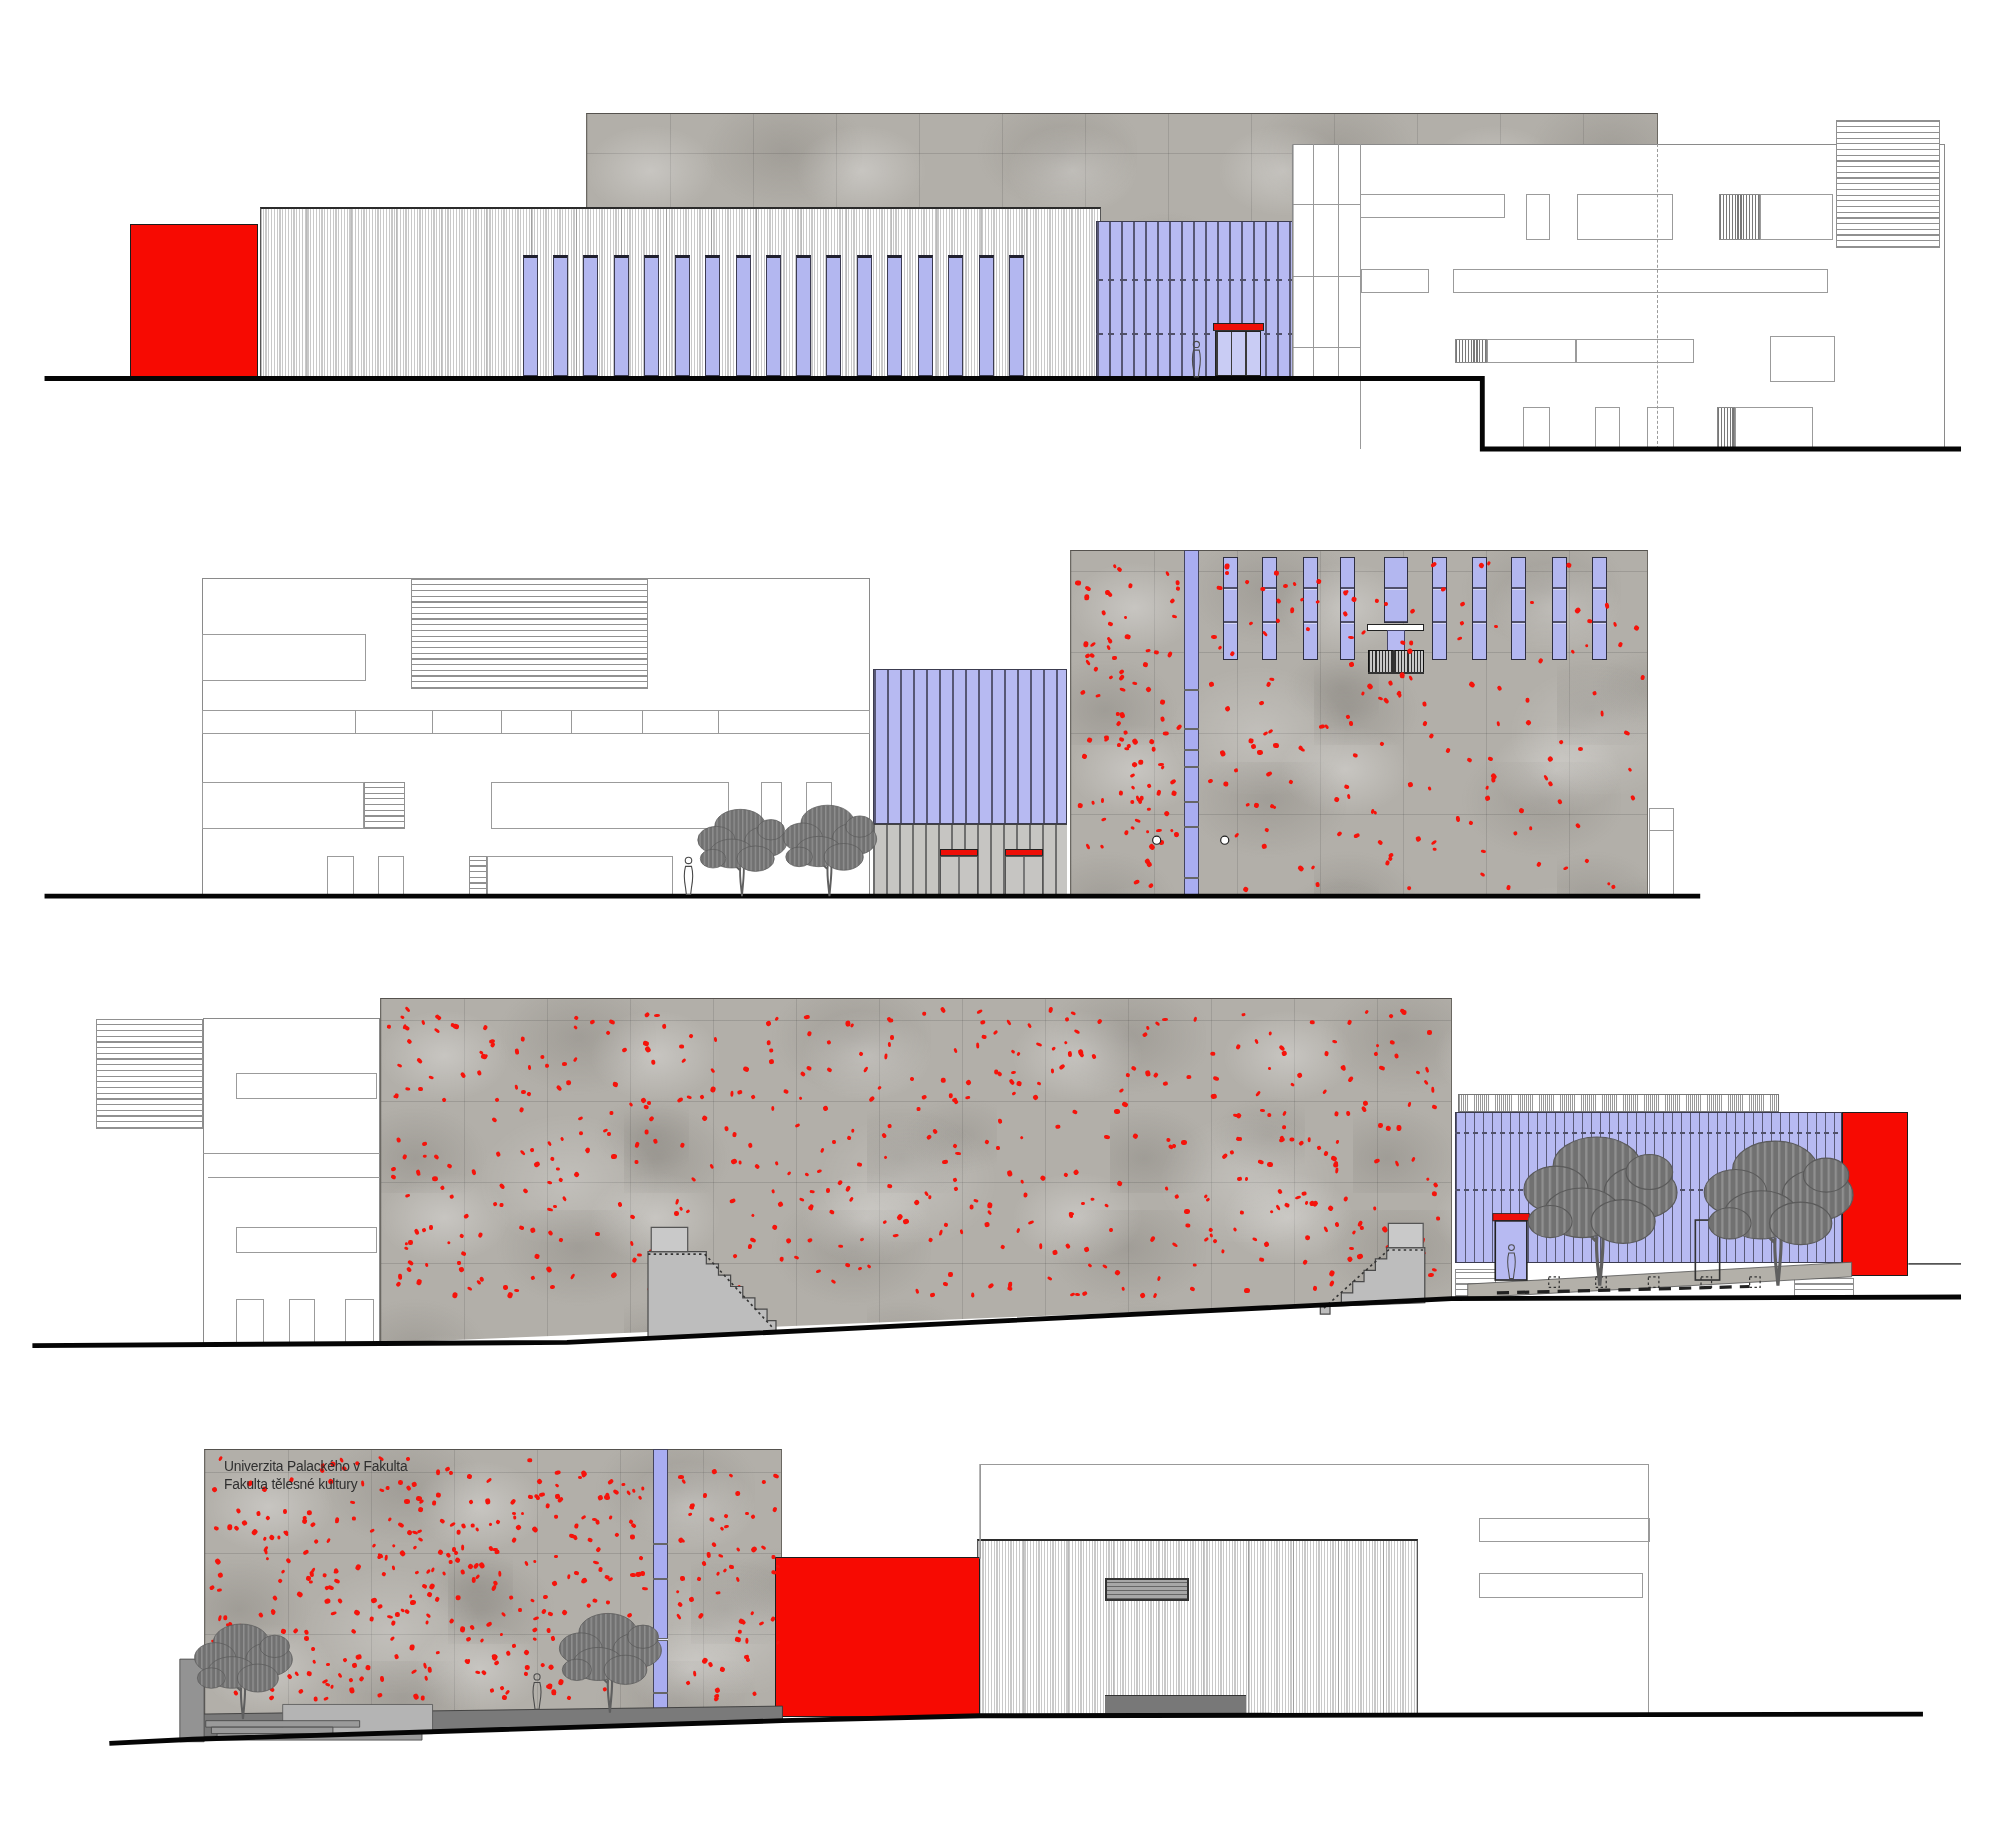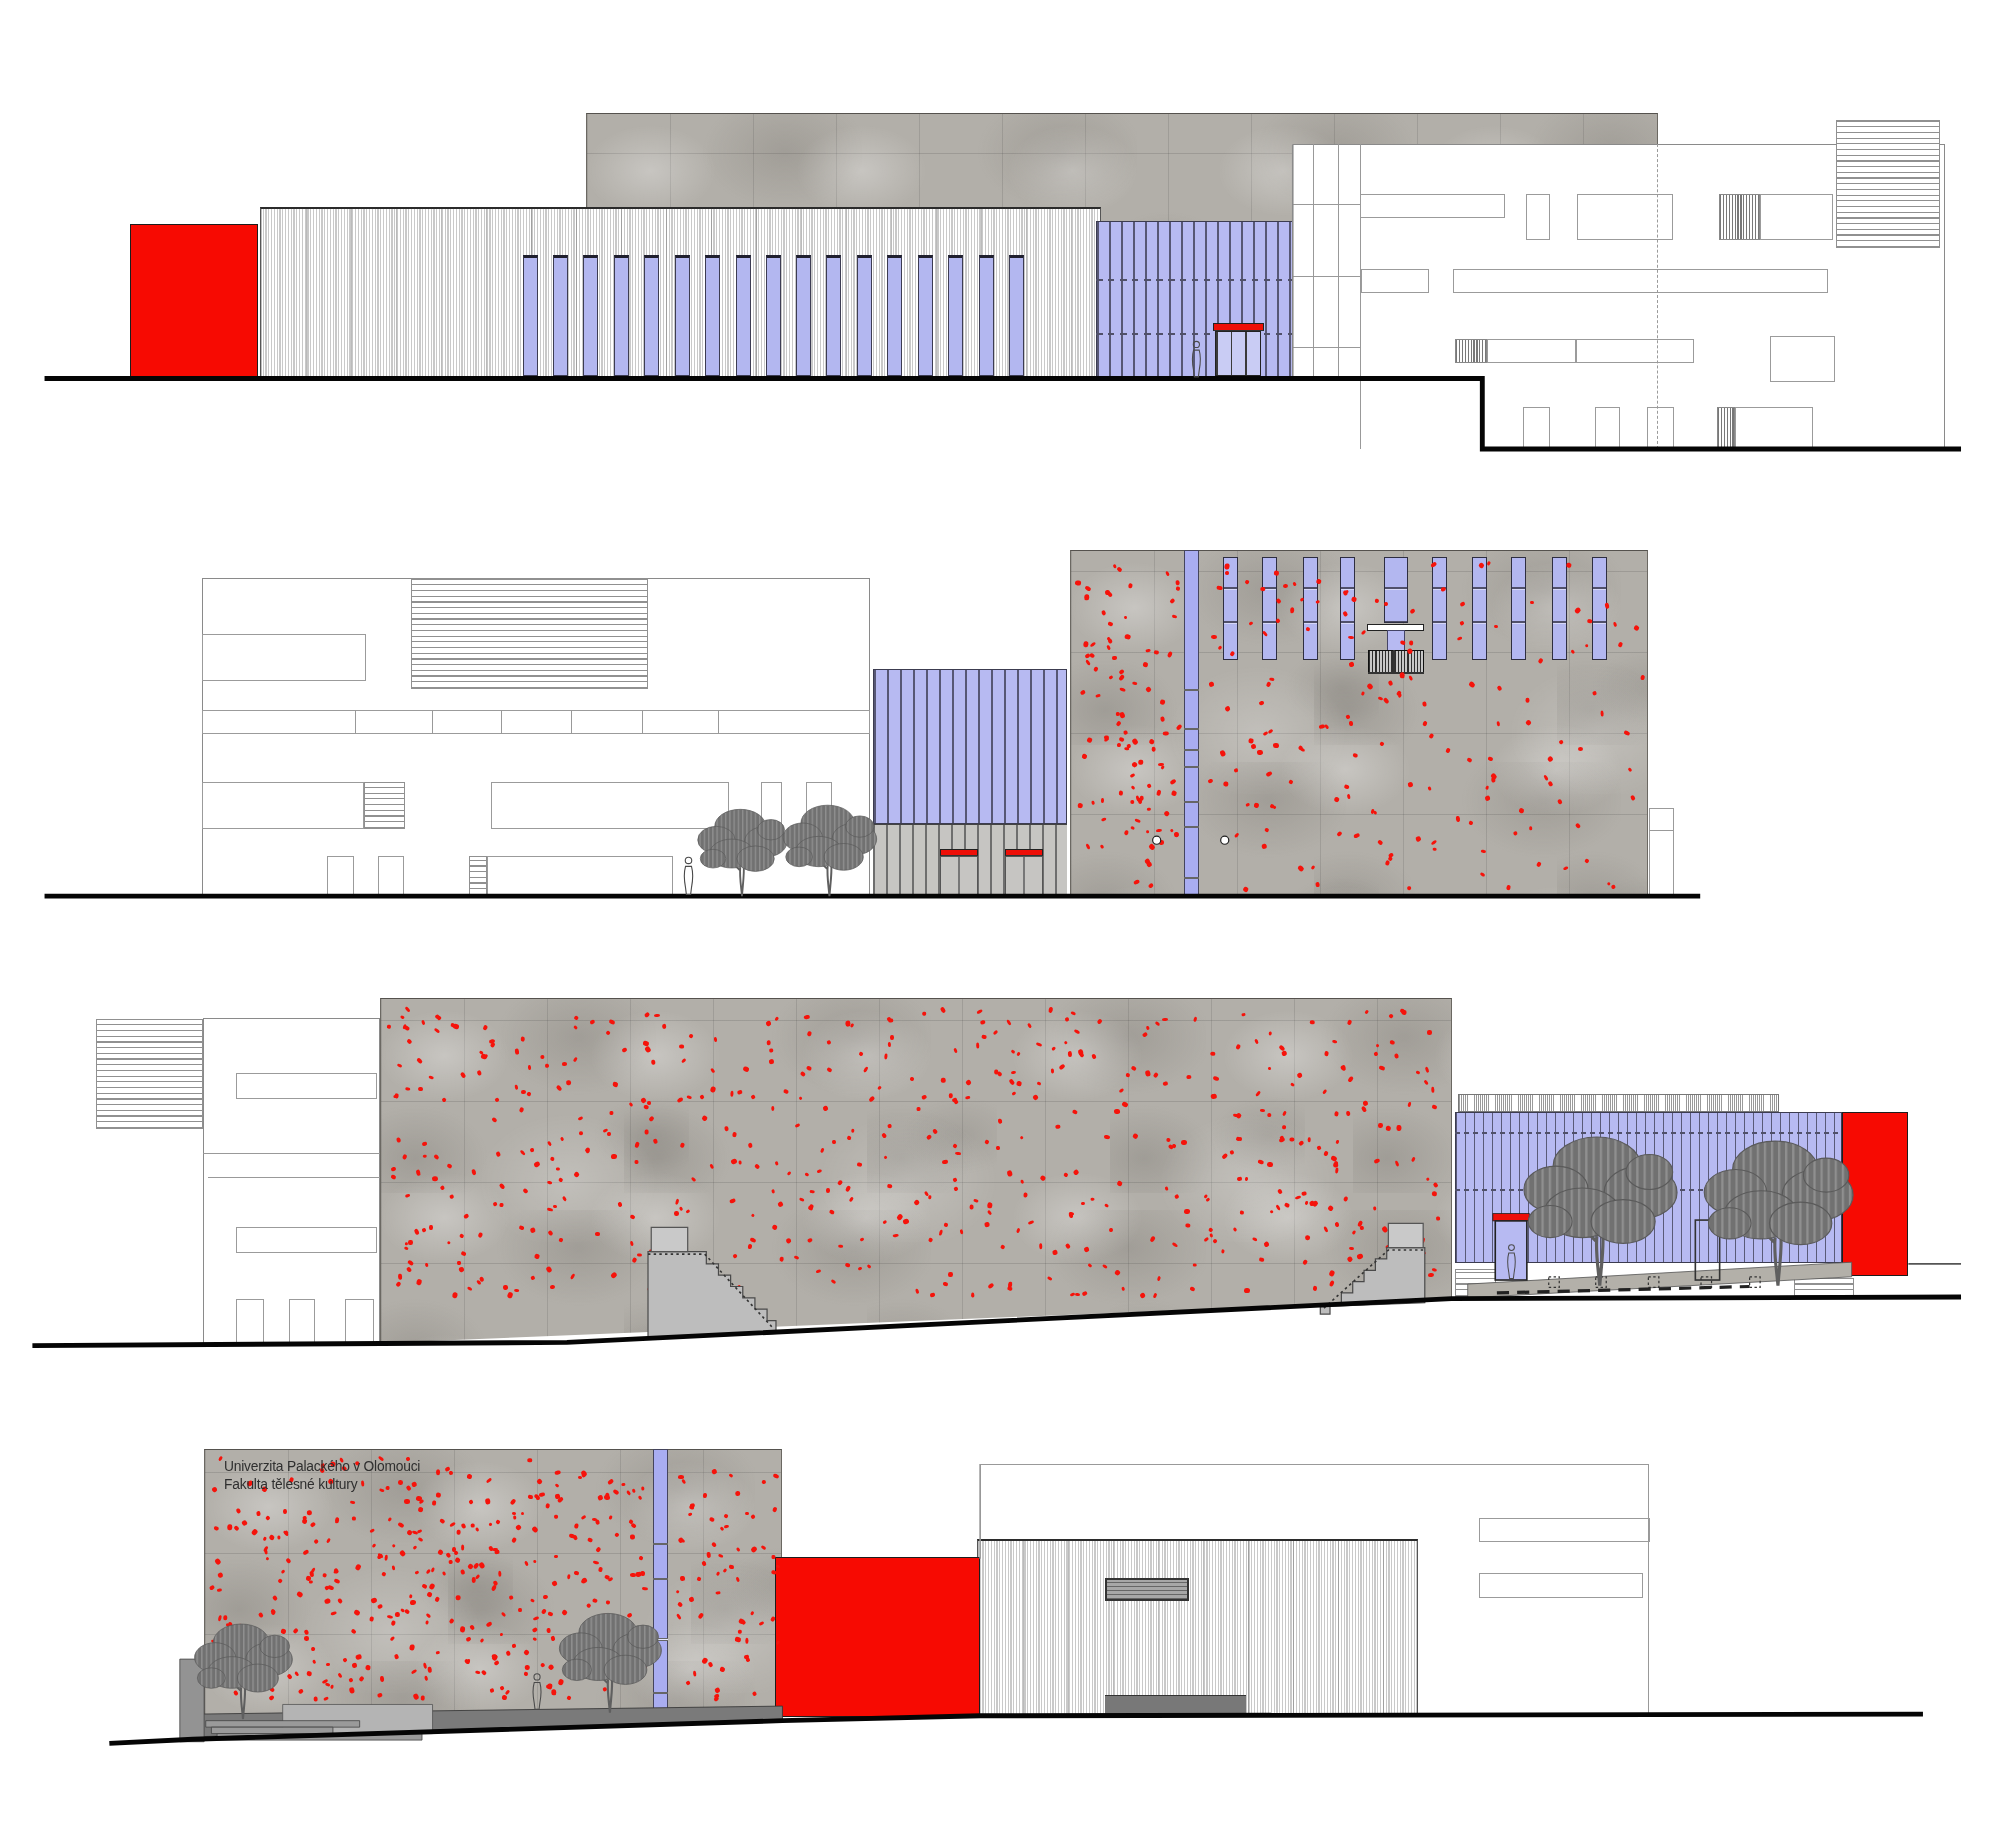--- a/index.html
+++ b/index.html
@@ -1365,21 +1365,21 @@
       <div class="dot" style="left: 702px; top: 1658px; width: 5.7px; height: 5.2px; transform: rotate(123deg);"></div>
       <div class="dot" style="left: 723px; top: 1569px; width: 4px; height: 3.2px; transform: rotate(311deg);"></div>
       <div class="dot" style="left: 681px; top: 1480px; width: 5.3px; height: 3.4px; transform: rotate(55deg);"></div>
       <div class="dot" style="left: 739px; top: 1619px; width: 4.5px; height: 5.2px; transform: rotate(300deg);"></div>
       <div class="dot" style="left: 724px; top: 1514px; width: 4px; height: 4.1px; transform: rotate(127deg);"></div>
       <div class="dot" style="left: 710px; top: 1517px; width: 3.9px; height: 5.1px; transform: rotate(294deg);"></div>
       <div class="dot" style="left: 680px; top: 1576px; width: 4.6px; height: 4.7px; transform: rotate(351deg);"></div>
       <div class="dot" style="left: 676px; top: 1590px; width: 3.3px; height: 3.2px; transform: rotate(230deg);"></div>
     </div>
   <div id="annotation" style="left: 224px; top: 1458px;">
-    <div>Univerzita Palackého v Olomouci</div>
+    <div>Univerzita Palackého v Fakulta</div>
     <div>Fakulta tělesné kultury</div>
   </div>
   <svg id="overlay" width="2008" height="1844" viewBox="0 0 2479 2276">
     <defs>
       <pattern id="leafPat" width="5" height="5" patternUnits="userSpaceOnUse">
         <rect width="5" height="5" fill="#717171"></rect>
         <rect width="1.6" height="5" fill="#8f8f8f"></rect>
       </pattern>
       <g id="tree">
         <path d="M0,0 C-1,-12 -3,-22 -2,-34 M0,0 C1,-14 3,-26 2,-36 M-2,-30 C-10,-38 -16,-44 -22,-46 M2,-32 C10,-40 18,-46 24,-48" stroke="#5f5f5f" stroke-width="2.2" fill="none"></path>

